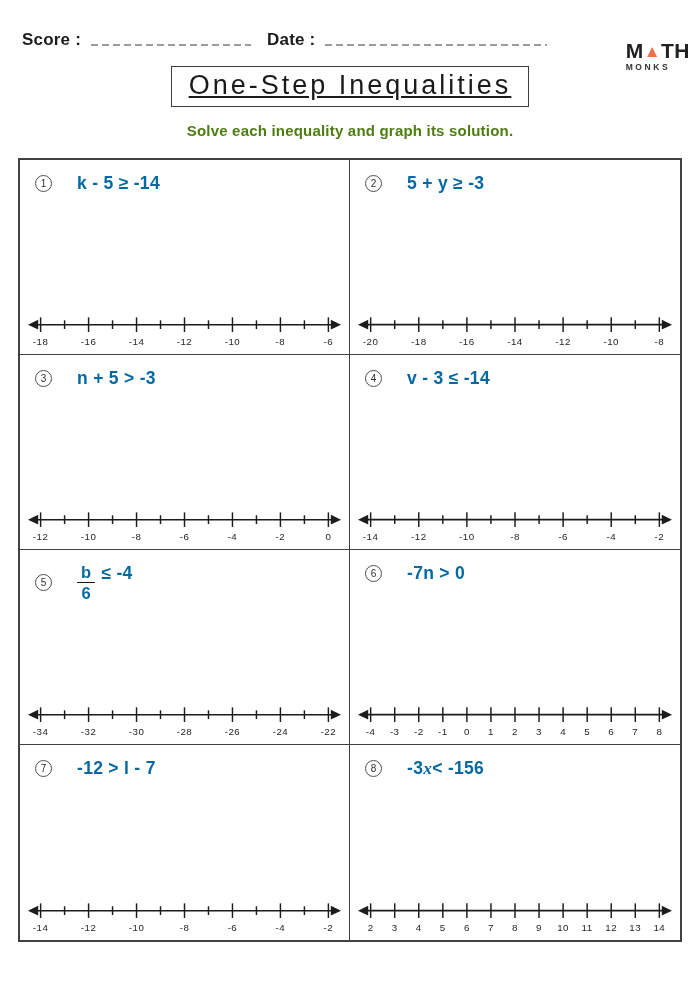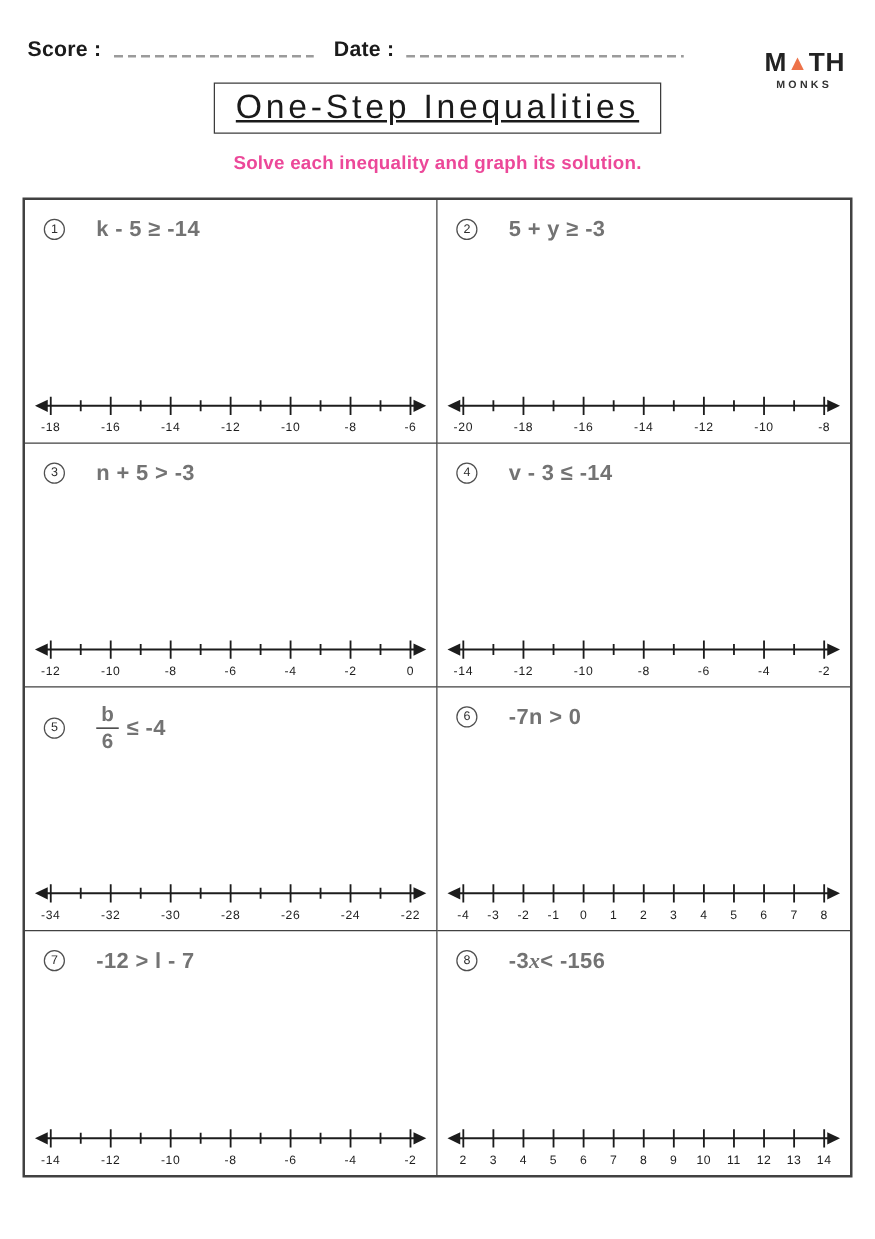--- a/index.html
+++ b/index.html
@@ -27,22 +27,22 @@
   .dashline {
     height: 2px; margin-bottom: 4px; margin-left: 10px;
     background: repeating-linear-gradient(90deg, #9b9b9b 0 7px, transparent 7px 11px);
   }
   .dashline.grow { flex: 1; }
   .dashline.score-line { width: 160px; }
   .date-label { margin-left: 16px; }
 
   
   .logo {
-    position: absolute; top: 40px; right: 24px;
-    text-align: center; line-height: 1;
+    position: absolute; top: 40px; right: 10px;
+    text-align: left; line-height: 1;
   }
   .logo-main {
     font-size: 21px; font-weight: 700; color: #222222;
     letter-spacing: 0.5px; white-space: nowrap;
   }
   .logo-tri { font-size: 17px; position: relative; top: -1px; }
   .logo-sub {
     font-size: 8.5px; font-weight: 700; color: #333333;
     letter-spacing: 2.6px; margin-top: 2px; padding-right: 1px;
   }
@@ -50,21 +50,21 @@
   
   .title-wrap { text-align: center; margin-top: 16px; }
   .title-box {
     display: inline-block;
     border: 1.5px solid #3c3c3c;
     padding: 3px 17px 5px;
     font-size: 27px; letter-spacing: 3px; color: #1a1a1a; text-decoration: underline;
   }
   .subtitle {
     text-align: center; margin-top: 15px;
-    font-size: 15px; font-weight: 600; color: #ec4899; letter-spacing: 0.2px;
+    font-size: 15px; font-weight: 600; color: #4d7c0f; letter-spacing: 0.2px;
   }
 
   
   .grid {
     margin: 19px 0 0 18px;
     width: 664px;
     border: 2px solid #414141;
     display: grid;
     grid-template-columns: 1fr 1fr;
     grid-auto-rows: 195px;
@@ -77,21 +77,21 @@
   .prob-head {
     display: flex; align-items: center; gap: 25px;
     padding: 13px 0 0 15px;
   }
   .circ-num {
     width: 17px; height: 17px; flex: 0 0 17px;
     border: 1px solid #4f4f4f; border-radius: 50%;
     display: flex; align-items: center; justify-content: center;
     font-size: 10px; color: #2e2e2e;
   }
-  .expr { font-size: 17.5px; font-weight: 600; color: #737373; letter-spacing: 0.3px; display: flex; align-items: center; }
+  .expr { font-size: 17.5px; font-weight: 600; color: #0369a1; letter-spacing: 0.3px; display: flex; }
   .expr .it { font-style: italic; font-family: "Liberation Serif", serif; font-weight: 600; }
   .frac {
     display: inline-flex; flex-direction: column; align-items: center;
     line-height: 1.1; font-size: 16.5px; margin-right: 6px;
   }
   .frac .num { border-bottom: 1.7px solid #161616; padding: 0 4px 1px; }
   .frac .den { padding-top: 1px; }
 
   .numline-wrap {
     position: absolute; bottom: 3px; left: 7px; right: 7px; height: 41px;

